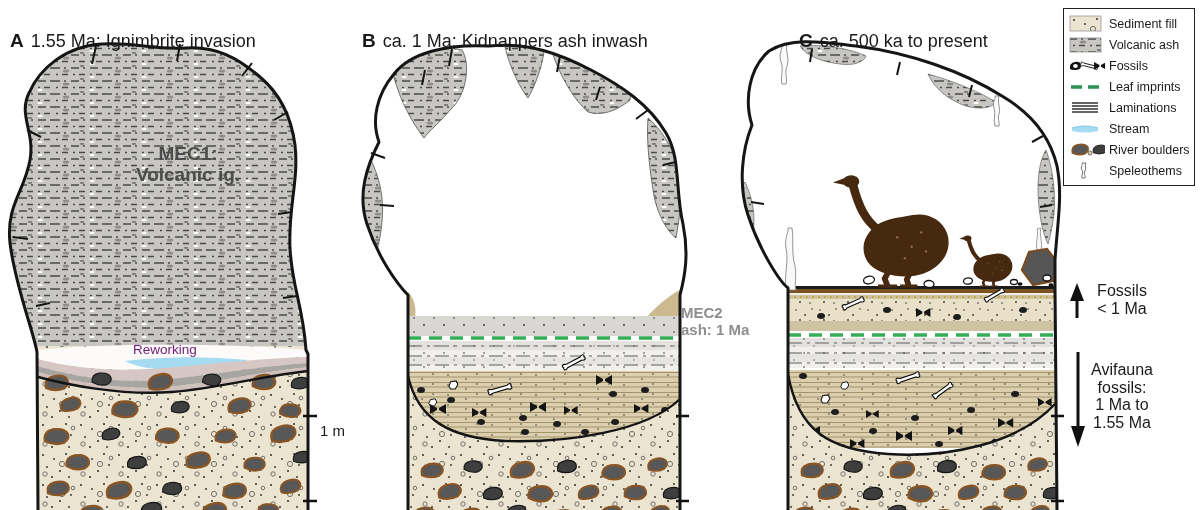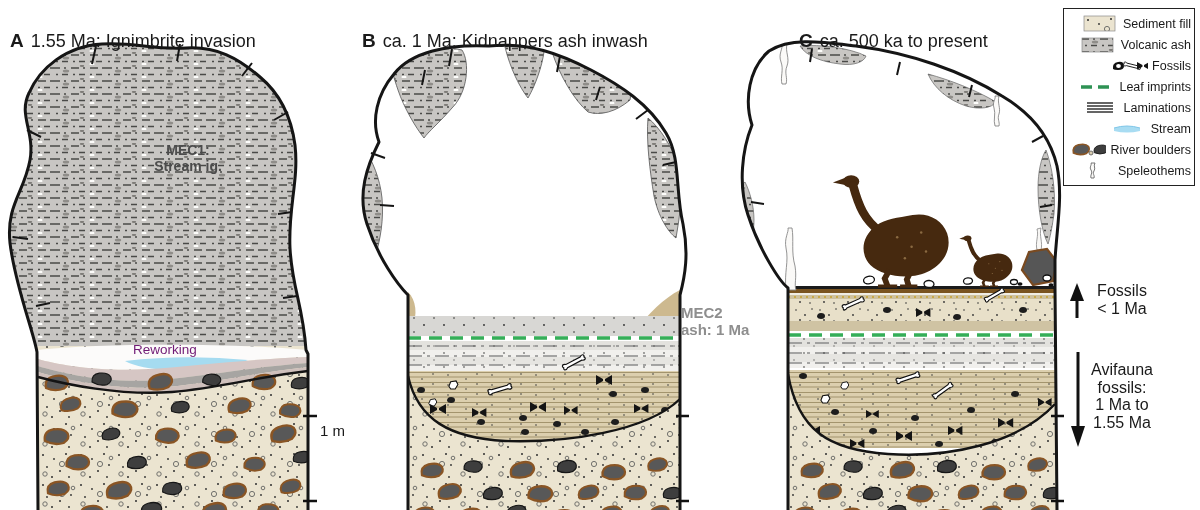--- a/index.html
+++ b/index.html
@@ -2,29 +2,29 @@
 <html><head>
 <meta charset="utf-8">
 <style>
   html,body{margin:0;padding:0;background:#fff;}
   .canvas{position:relative;width:1200px;height:510px;background:#fff;overflow:hidden;
           font-family:"Liberation Sans",sans-serif;color:#1a1a1a;}
   .art{position:absolute;left:0;top:0;}
   .ptitle{position:absolute;top:6px;font-size:18px;white-space:nowrap;margin-top:24px;}
   .plet{font-weight:bold;font-size:19px;margin-right:7px;}
   .mec1{position:absolute;left:100px;top:143px;width:176px;text-align:center;
-        color:#4c4c4c;font-weight:bold;font-size:14px;line-height:1.12;}
+        color:#4c4c4c;font-weight:bold;font-size:19px;line-height:1.12;}
   .rework{position:absolute;left:133px;top:342px;font-size:13.5px;color:#701a75;}
   .mec2{position:absolute;left:681px;top:305px;color:#8e8e8e;font-weight:bold;
         font-size:15px;line-height:1.12;white-space:nowrap;}
   .dlabel{position:absolute;font-size:15px;margin-top:15px;}
   .anno{position:absolute;font-size:16px;text-align:center;line-height:1.1;}
   .legend{position:absolute;left:1063px;top:8px;width:132px;background:#fff;
           border:1.6px solid #222;padding:4px 3px 4px 5px;box-sizing:border-box;}
-  .lrow{display:flex;align-items:center;height:21px;justify-content:flex-end;}
+  .lrow{display:flex;align-items:center;height:21px;}
   .lrow svg{flex:0 0 36px;}
   .llabel{font-size:12.5px;margin-left:4px;white-space:nowrap;}
 </style>
 </head>
 <body>
 
 <div class="canvas">
 
 <svg class="art" width="1200" height="510" viewBox="0 0 1200 510">
   <defs>
@@ -337,21 +337,21 @@
     <polygon points="1078,447 1071,426 1085,426" fill="#111"></polygon>
   </g>
 </svg>
 
 <div class="ptitle" style="left:10px"><span class="plet">A</span><span>1.55 Ma: Ignimbrite invasion</span></div>
 <div class="ptitle" style="left:362px"><span class="plet">B</span><span>ca. 1 Ma: Kidnappers ash inwash</span></div>
 <div class="ptitle" style="left:799px"><span class="plet">C</span><span>ca. 500 ka to present</span></div>
 
 <div class="mec1">
   <div>MEC1:</div>
-  <div>Stream ig.</div>
+  <div>Volcanic ig.</div>
 </div>
 <div class="rework">Reworking</div>
 <div class="dlabel" style="left:320px;top:407px">1 m</div>
 <div class="dlabel" style="left:319px;top:492px">2 m</div>
 
 <div class="mec2">
   <div>MEC2</div>
   <div>ash: 1 Ma</div>
 </div>
 

